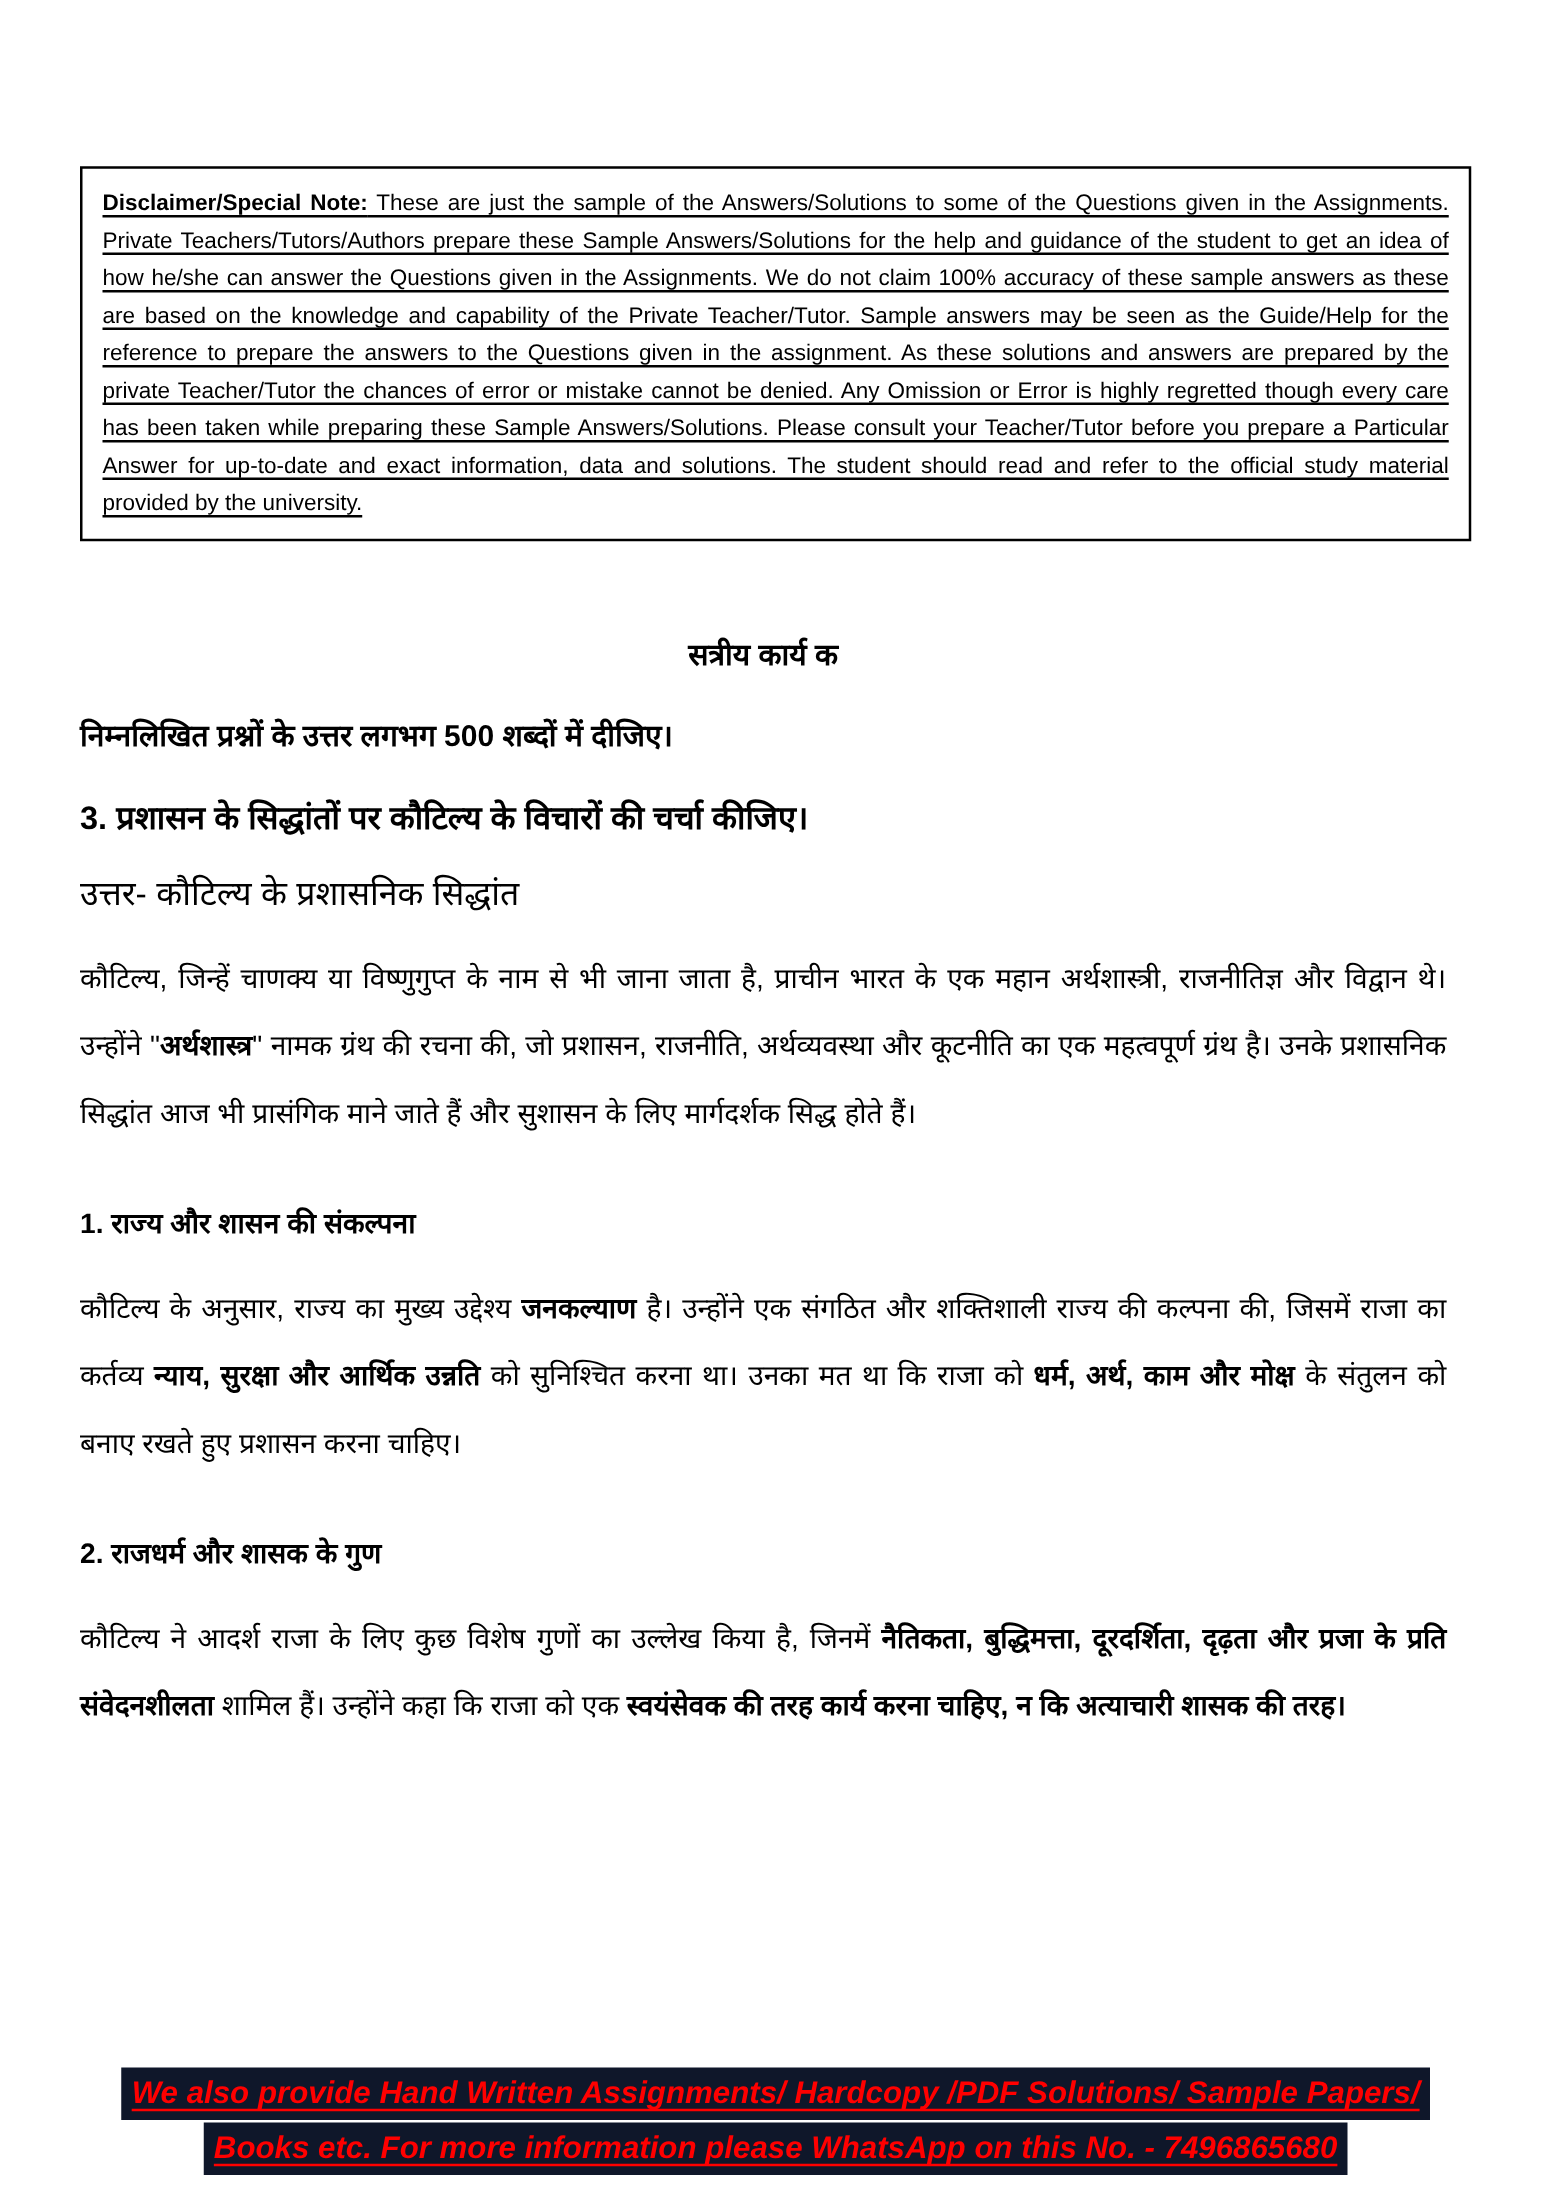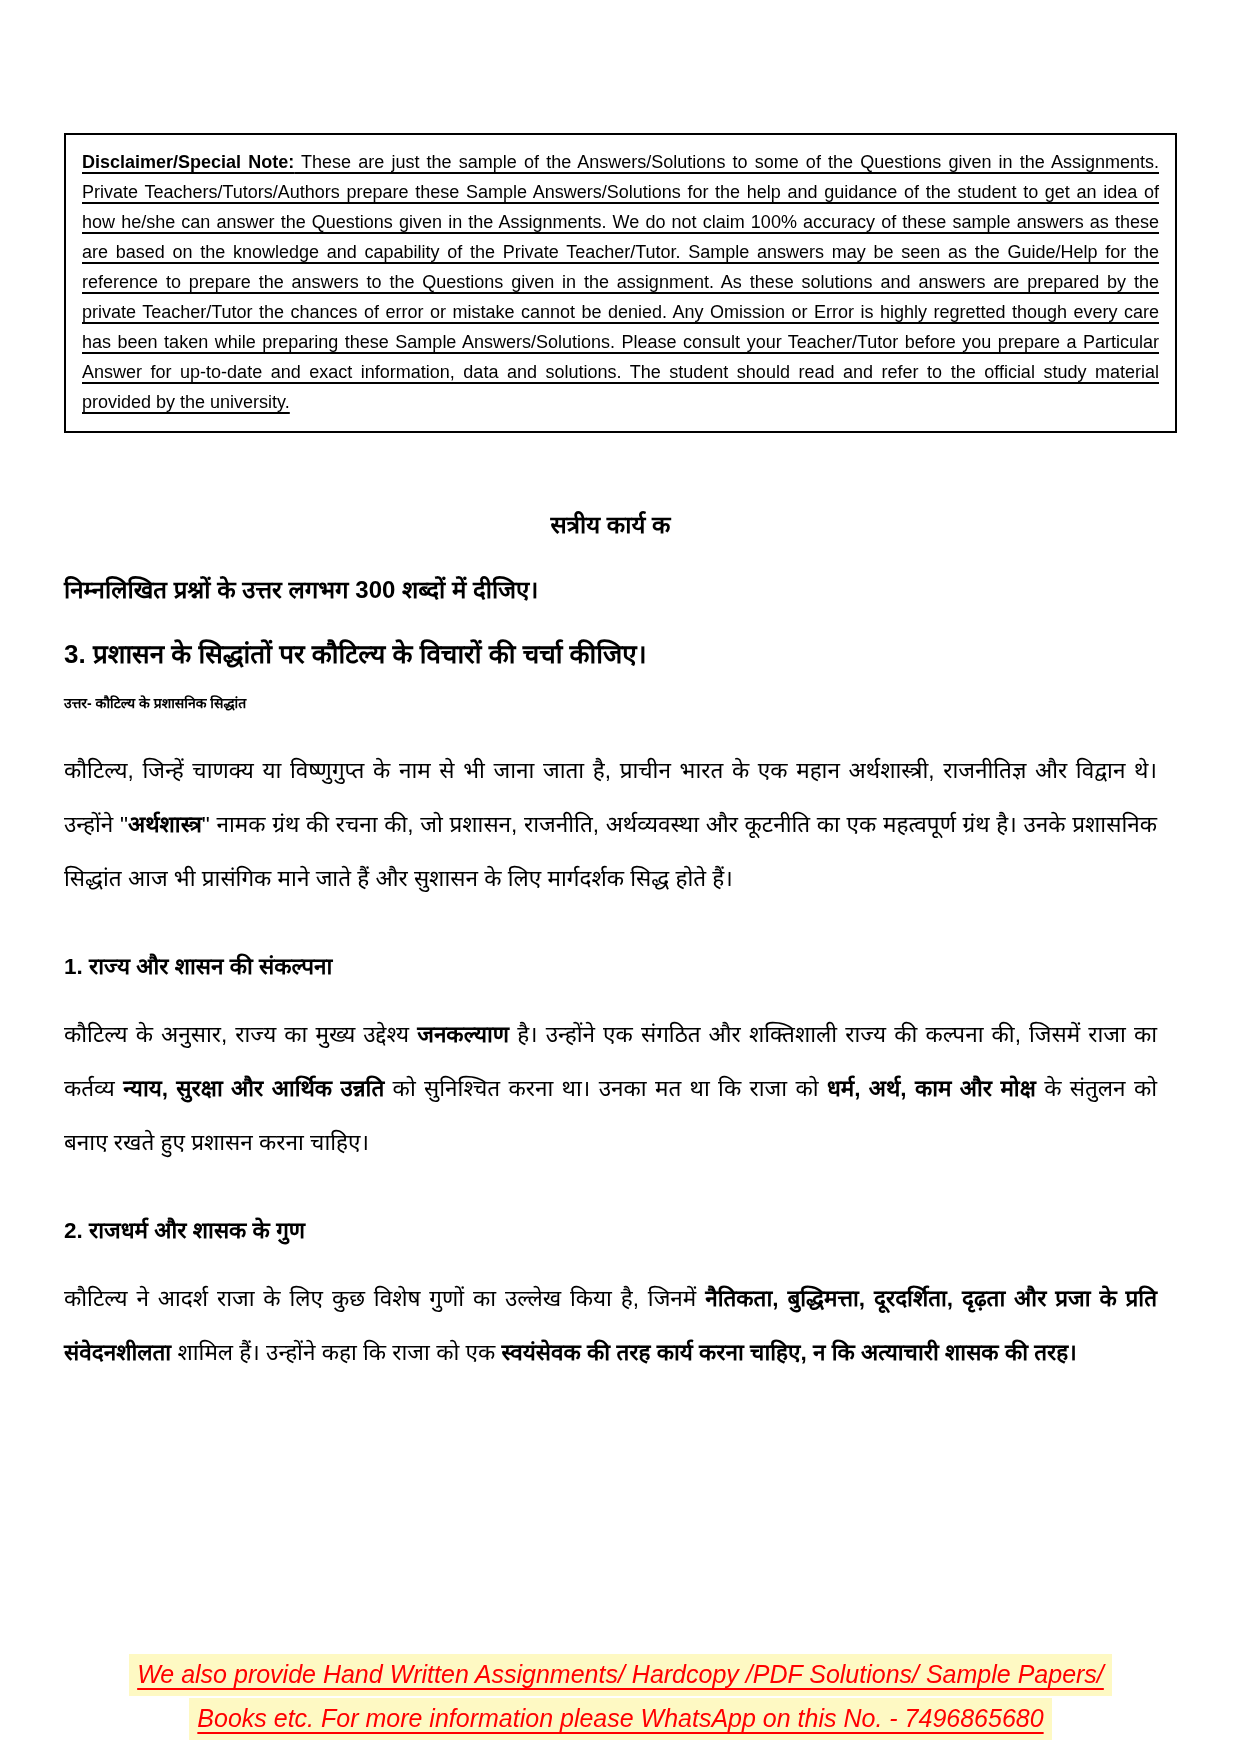--- a/index.html
+++ b/index.html
@@ -50,23 +50,23 @@
     font-size: 24px;
     line-height: 36px;
   }
   .question {
     margin-top: 26px;
     font-weight: bold;
     font-size: 26px;
     line-height: 40px;
   }
   .answer-heading {
-    margin-top: 12px;
-    font-weight: bold;
-    font-size: 14px;
+    margin-top: 24px;
+    font-weight: normal;
+    font-size: 27px;
     line-height: 34px;
   }
   .para {
     margin-top: 24px;
     font-size: 22.5px;
     line-height: 54px;
     text-align: justify;
   }
   .para b { font-weight: bold; }
   .sub-heading {
@@ -78,23 +78,23 @@
   
   .footer {
     position: absolute;
     top: 1652px;
     left: 0;
     width: 1241px;
     text-align: center;
   }
   .footer .hl {
     display: inline-block;
-    background: #fef9c3;
+    background: #0f172a;
     color: #FF0000;
-    font-weight: normal;
+    font-weight: bold;
     font-style: italic;
     font-size: 25px;
     line-height: 34px;
     padding: 3px 8px 5px 8px;
     margin-top: 2px;
     text-decoration: underline;
     text-decoration-thickness: 2px;
     text-underline-offset: 5px;
   }
 </style>
@@ -104,21 +104,21 @@
 <div class="page">
 
   <div class="disclaimer-box">
     <div class="runs"><b>Disclaimer/Special Note:</b><span> These are just the sample of the Answers/Solutions to some of the Questions given in the Assignments. Private Teachers/Tutors/Authors prepare these Sample Answers/Solutions for the help and guidance of the student to get an idea of how he/she can answer the Questions given in the Assignments. We do not claim 100% accuracy of these sample answers as these are based on the knowledge and capability of the Private Teacher/Tutor. Sample answers may be seen as the Guide/Help for the reference to prepare the answers to the Questions given in the assignment. As these solutions and answers are prepared by the private Teacher/Tutor the chances of error or mistake cannot be denied. Any Omission or Error is highly regretted though every care has been taken while preparing these Sample Answers/Solutions. Please consult your Teacher/Tutor before you prepare a Particular Answer for up-to-date and exact information, data and solutions. The student should read and refer to the official study material provided by the university.</span></div>
   </div>
 
   <div class="content">
 
     <div class="section-title">सत्रीय कार्य क</div>
 
-    <div class="instruction">निम्नलिखित प्रश्नों के उत्तर लगभग 300 शब्दों में दीजिए।</div>
+    <div class="instruction">निम्नलिखित प्रश्नों के उत्तर लगभग 500 शब्दों में दीजिए।</div>
 
     <div class="question">3. प्रशासन के सिद्धांतों पर कौटिल्य के विचारों की चर्चा कीजिए।</div>
 
     <div class="answer-heading">उत्तर- कौटिल्य के प्रशासनिक सिद्धांत</div>
 
     <div class="para"><span>कौटिल्य, जिन्हें चाणक्य या विष्णुगुप्त के नाम से भी जाना जाता है, प्राचीन भारत के एक महान अर्थशास्त्री, राजनीतिज्ञ और विद्वान थे। उन्होंने "</span><b>अर्थशास्त्र</b><span>" नामक ग्रंथ की रचना की, जो प्रशासन, राजनीति, अर्थव्यवस्था और कूटनीति का एक महत्वपूर्ण ग्रंथ है। उनके प्रशासनिक सिद्धांत आज भी प्रासंगिक माने जाते हैं और सुशासन के लिए मार्गदर्शक सिद्ध होते हैं।</span></div>
 
     <div class="sub-heading">1. राज्य और शासन की संकल्पना</div>
 
     <div class="para"><span>कौटिल्य के अनुसार, राज्य का मुख्य उद्देश्य </span><b>जनकल्याण</b><span> है। उन्होंने एक संगठित और शक्तिशाली राज्य की कल्पना की, जिसमें राजा का कर्तव्य </span><b>न्याय, सुरक्षा और आर्थिक उन्नति</b><span> को सुनिश्चित करना था। उनका मत था कि राजा को </span><b>धर्म, अर्थ, काम और मोक्ष</b><span> के संतुलन को बनाए रखते हुए प्रशासन करना चाहिए।</span></div>

